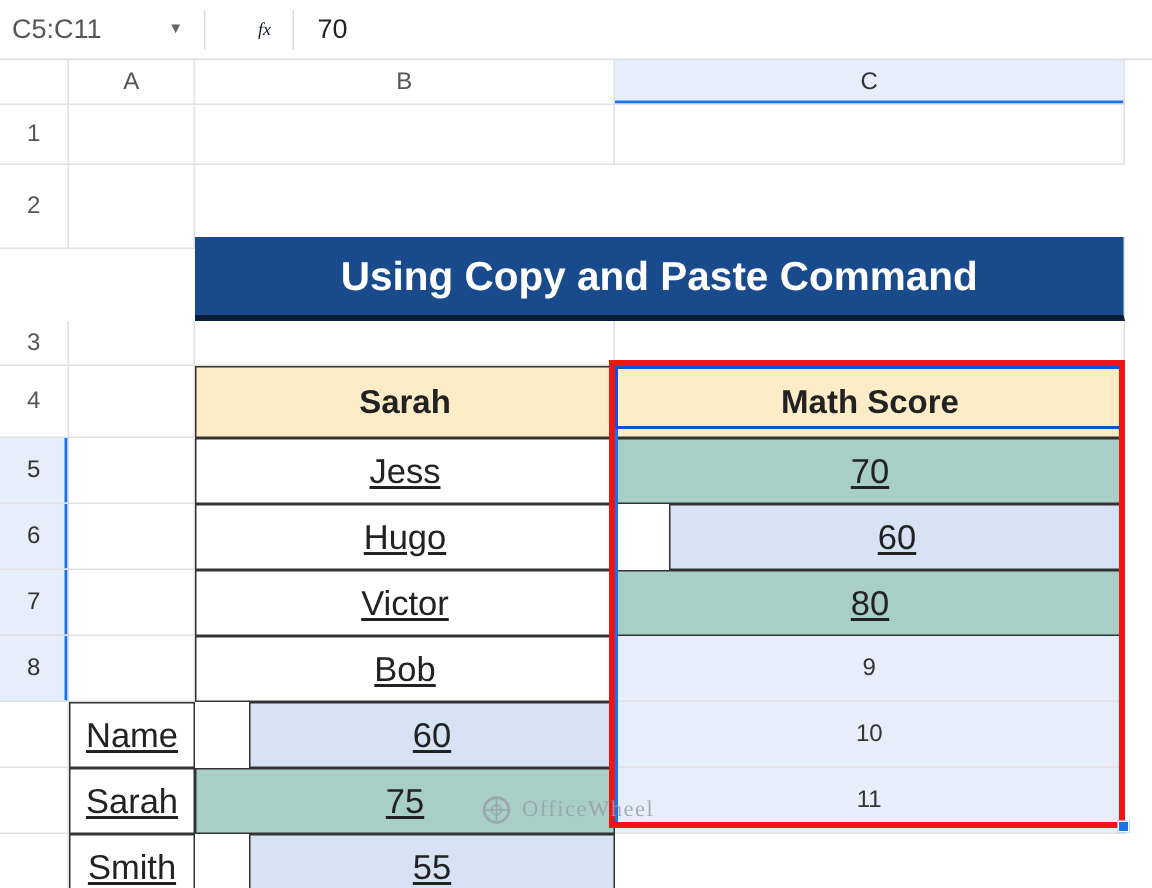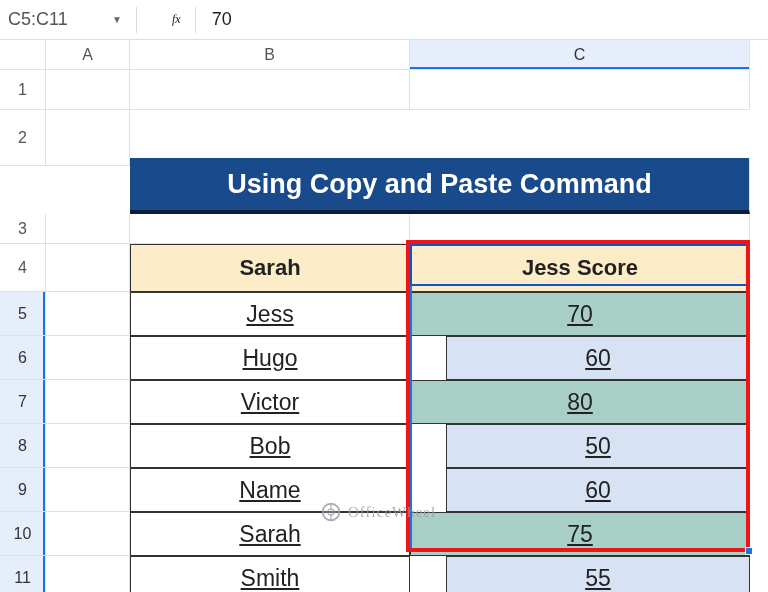--- a/index.html
+++ b/index.html
@@ -211,59 +211,58 @@
   <div class="cell r3"></div>
   <div class="cell r3"></div>
   <div class="cell r3"></div>
 
   <div class="row-hdr rHdr">4</div>
   <div class="cell rHdr"></div>
   <div class="cell rHdr tbl-hdr">
       <span>Sarah</span>
     </div>
   <div class="cell rHdr tbl-hdr">
-      <span>Jess Score</span>
+      <span>Math Score</span>
     </div>
 
 <div class="row-hdr rD hdr-sel hdr-sel-right">5</div>
     <div class="cell rD"></div>
     <div class="cell rD tbl-cell">Jess</div>
     <div class="cell rD tbl-cell score-cell hl">70</div>
     <div class="row-hdr rD hdr-sel hdr-sel-right">6</div>
     <div class="cell rD"></div>
     <div class="cell rD tbl-cell">Hugo</div>
     <div class="cell rD tbl-cell score-cell sel">60</div>
     <div class="row-hdr rD hdr-sel hdr-sel-right">7</div>
     <div class="cell rD"></div>
     <div class="cell rD tbl-cell">Victor</div>
     <div class="cell rD tbl-cell score-cell hl">80</div>
     <div class="row-hdr rD hdr-sel hdr-sel-right">8</div>
     <div class="cell rD"></div>
     <div class="cell rD tbl-cell">Bob</div>
-    <div class="cell rD tbl-cell score-cell sel">50</div>
     <div class="row-hdr rD hdr-sel hdr-sel-right">9</div>
     <div class="cell rD"></div>
     <div class="cell rD tbl-cell">Name</div>
     <div class="cell rD tbl-cell score-cell sel">60</div>
     <div class="row-hdr rD hdr-sel hdr-sel-right">10</div>
     <div class="cell rD"></div>
     <div class="cell rD tbl-cell">Sarah</div>
     <div class="cell rD tbl-cell score-cell hl">75</div>
     <div class="row-hdr rD hdr-sel hdr-sel-right">11</div>
     <div class="cell rD"></div>
     <div class="cell rD tbl-cell">Smith</div>
     <div class="cell rD tbl-cell score-cell sel">55</div>
   </div>
 
 <div class="blue-sel" id="blueSel" style="top: 244px; left: 410px; width: 338px; height: 306px;"></div>
 <div class="active-cell-box" id="activeBox" style="top: 244px; left: 410px; width: 338px; height: 42px;"></div>
 <div class="red-box" id="redBox" style="top: 240px; left: 406px; width: 344px; height: 312px;"></div>
 <div class="blue-handle" id="blueHandle" style="top: 547px; left: 745px;"></div>
 
-<div class="watermark" id="wm" style="top: 501px; left: 320px;">
+<div class="watermark" id="wm" style="top: 529px; left: 320px;">
   <span class="wm-ico">
     <svg viewBox="0 0 24 24" width="22" height="22">
         <circle cx="12" cy="12" r="9" fill="none" stroke="#9aa1a8" stroke-width="2"></circle>
         <path d="M12 3v18M3 12h18" stroke="#9aa1a8" stroke-width="1.2"></path>
         <circle cx="12" cy="12" r="3.5" fill="none" stroke="#9aa1a8" stroke-width="1.2"></circle>
       </svg>
   </span>
   <span>OfficeWheel</span>
 </div>
 

